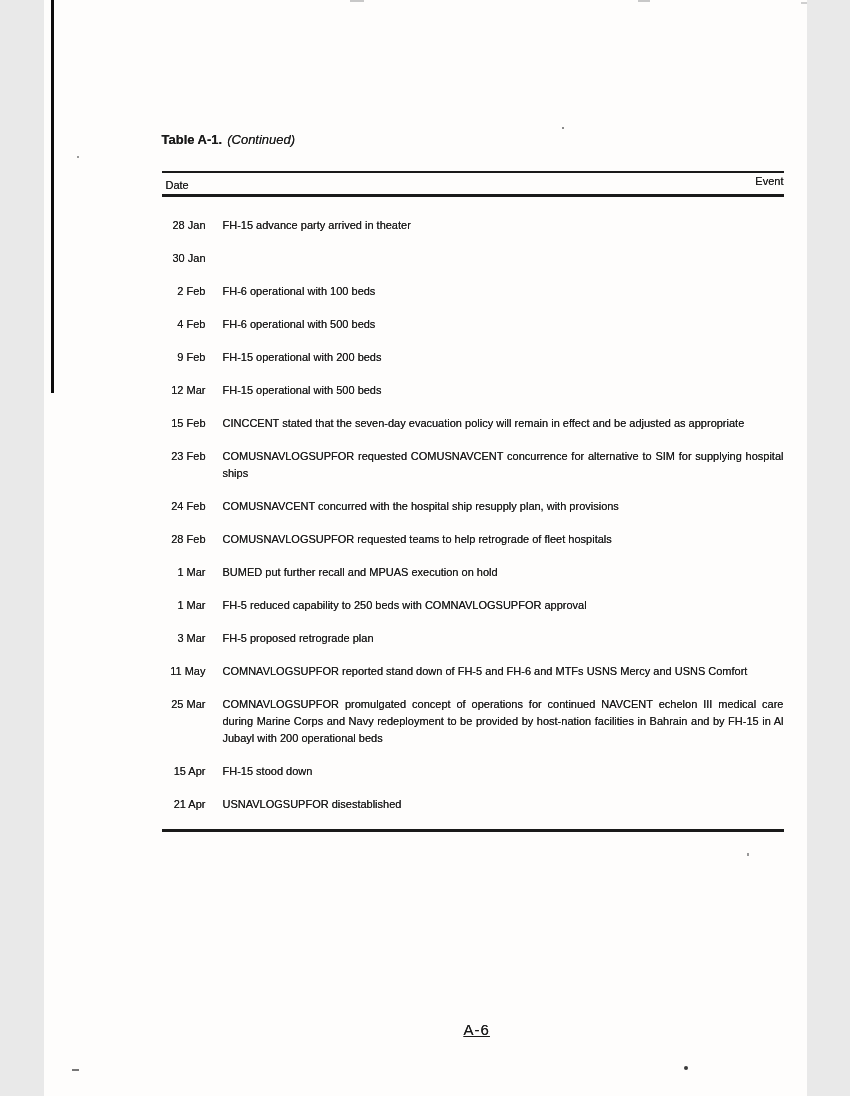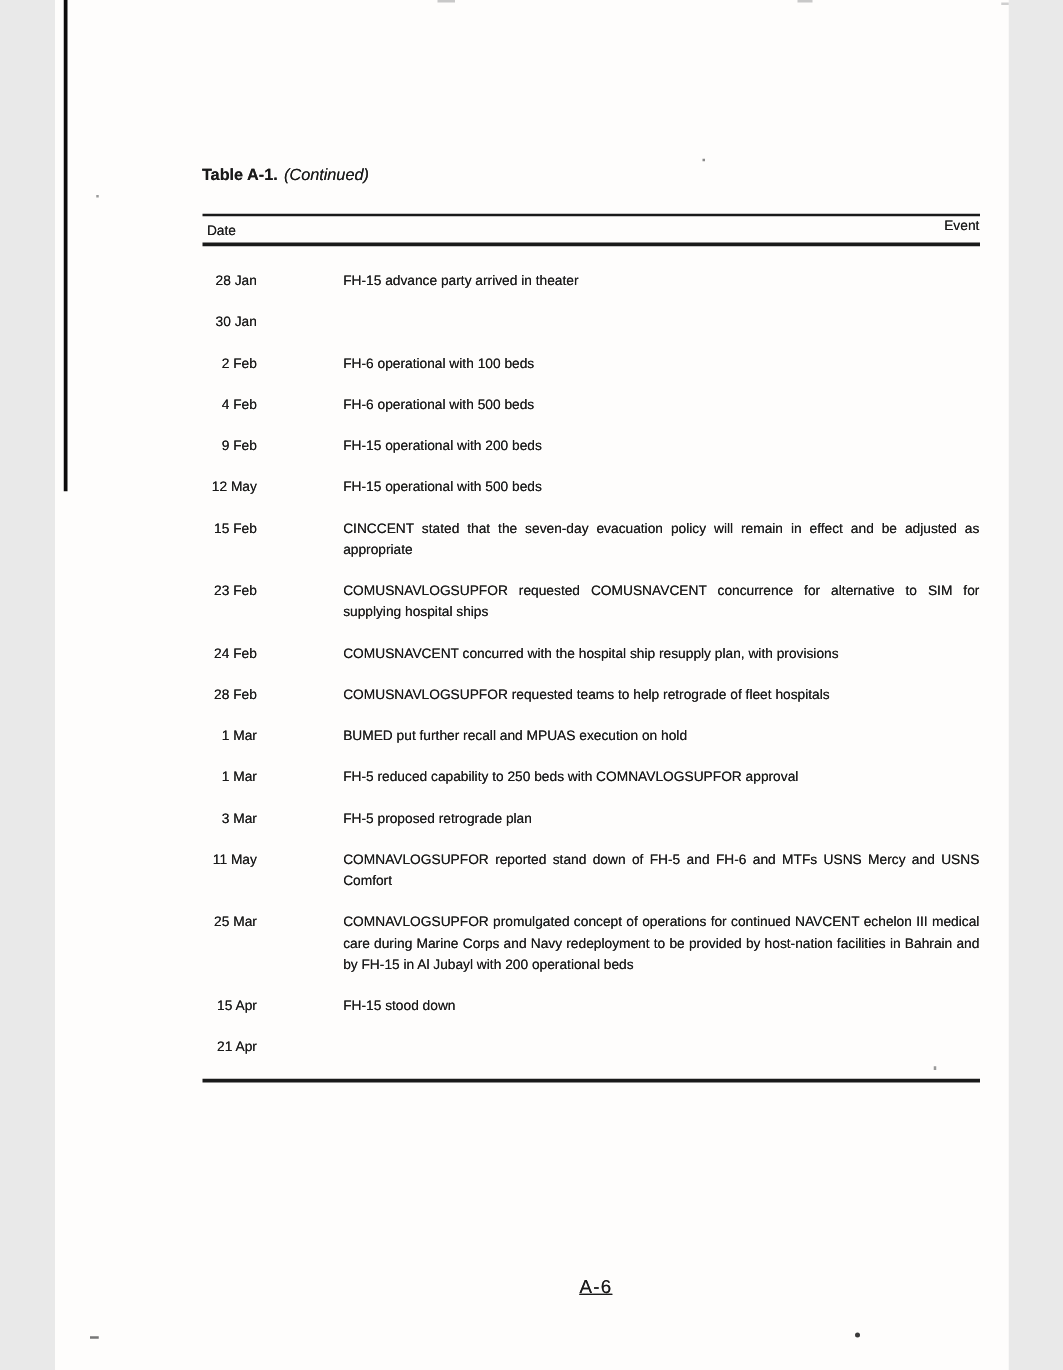--- a/index.html
+++ b/index.html
@@ -60,30 +60,29 @@
     left: 68px;
     top: 2px;
     width: 554px;
     text-align: right;
   }
   .tbody { padding-top: 20px; }
   .row {
     display: flex;
     line-height: 17px;
     margin-bottom: 16px;
-    gap: 37px;
   }
   .cell-date {
     flex: 0 0 44px;
     text-align: right;
     white-space: nowrap;
   }
   .cell-event {
     flex: 1;
-    margin-left: 32px;
+    margin-left: 17px;
     text-align: justify;
   }
   .cell-event .it { }
 
   
   .footer {
     position: absolute;
     left: 420px;
     top: 1021px;
     font-size: 15px;
@@ -140,21 +139,21 @@
     <span class="cell-date">4 Feb</span>
     <span class="cell-event"><span>FH-6 operational with 500 beds</span></span>
   </div>
 
   <div class="row">
     <span class="cell-date">9 Feb</span>
     <span class="cell-event"><span>FH-15 operational with 200 beds</span></span>
   </div>
 
   <div class="row">
-    <span class="cell-date">12 May</span>
+    <span class="cell-date">12 Mar</span>
     <span class="cell-event"><span>FH-15 operational with 500 beds</span></span>
   </div>
 
   <div class="row">
     <span class="cell-date">15 Feb</span>
     <span class="cell-event"><span>CINCCENT stated that the seven-day evacuation policy will remain in effect and be adjusted as appropriate</span></span>
   </div>
 
   <div class="row">
     <span class="cell-date">23 Feb</span>
@@ -196,20 +195,21 @@
     <span class="cell-event"><span>COMNAVLOGSUPFOR promulgated concept of operations for continued NAVCENT echelon III medical care during Marine Corps and Navy redeployment to be provided by host-nation facilities in Bahrain and by FH-15 in Al Jubayl with 200 operational beds</span></span>
   </div>
 
   <div class="row">
     <span class="cell-date">15 Apr</span>
     <span class="cell-event"><span>FH-15 stood down</span></span>
   </div>
 
   <div class="row">
     <span class="cell-date">21 Apr</span>
+    <span class="cell-event"><span>USNAVLOGSUPFOR disestablished</span></span>
   </div>
 </div>
     <div class="rule rule-bottom"></div>
   </div>
 
   <div class="footer">A-6</div>
 
 </div>
 
 </body></html>

